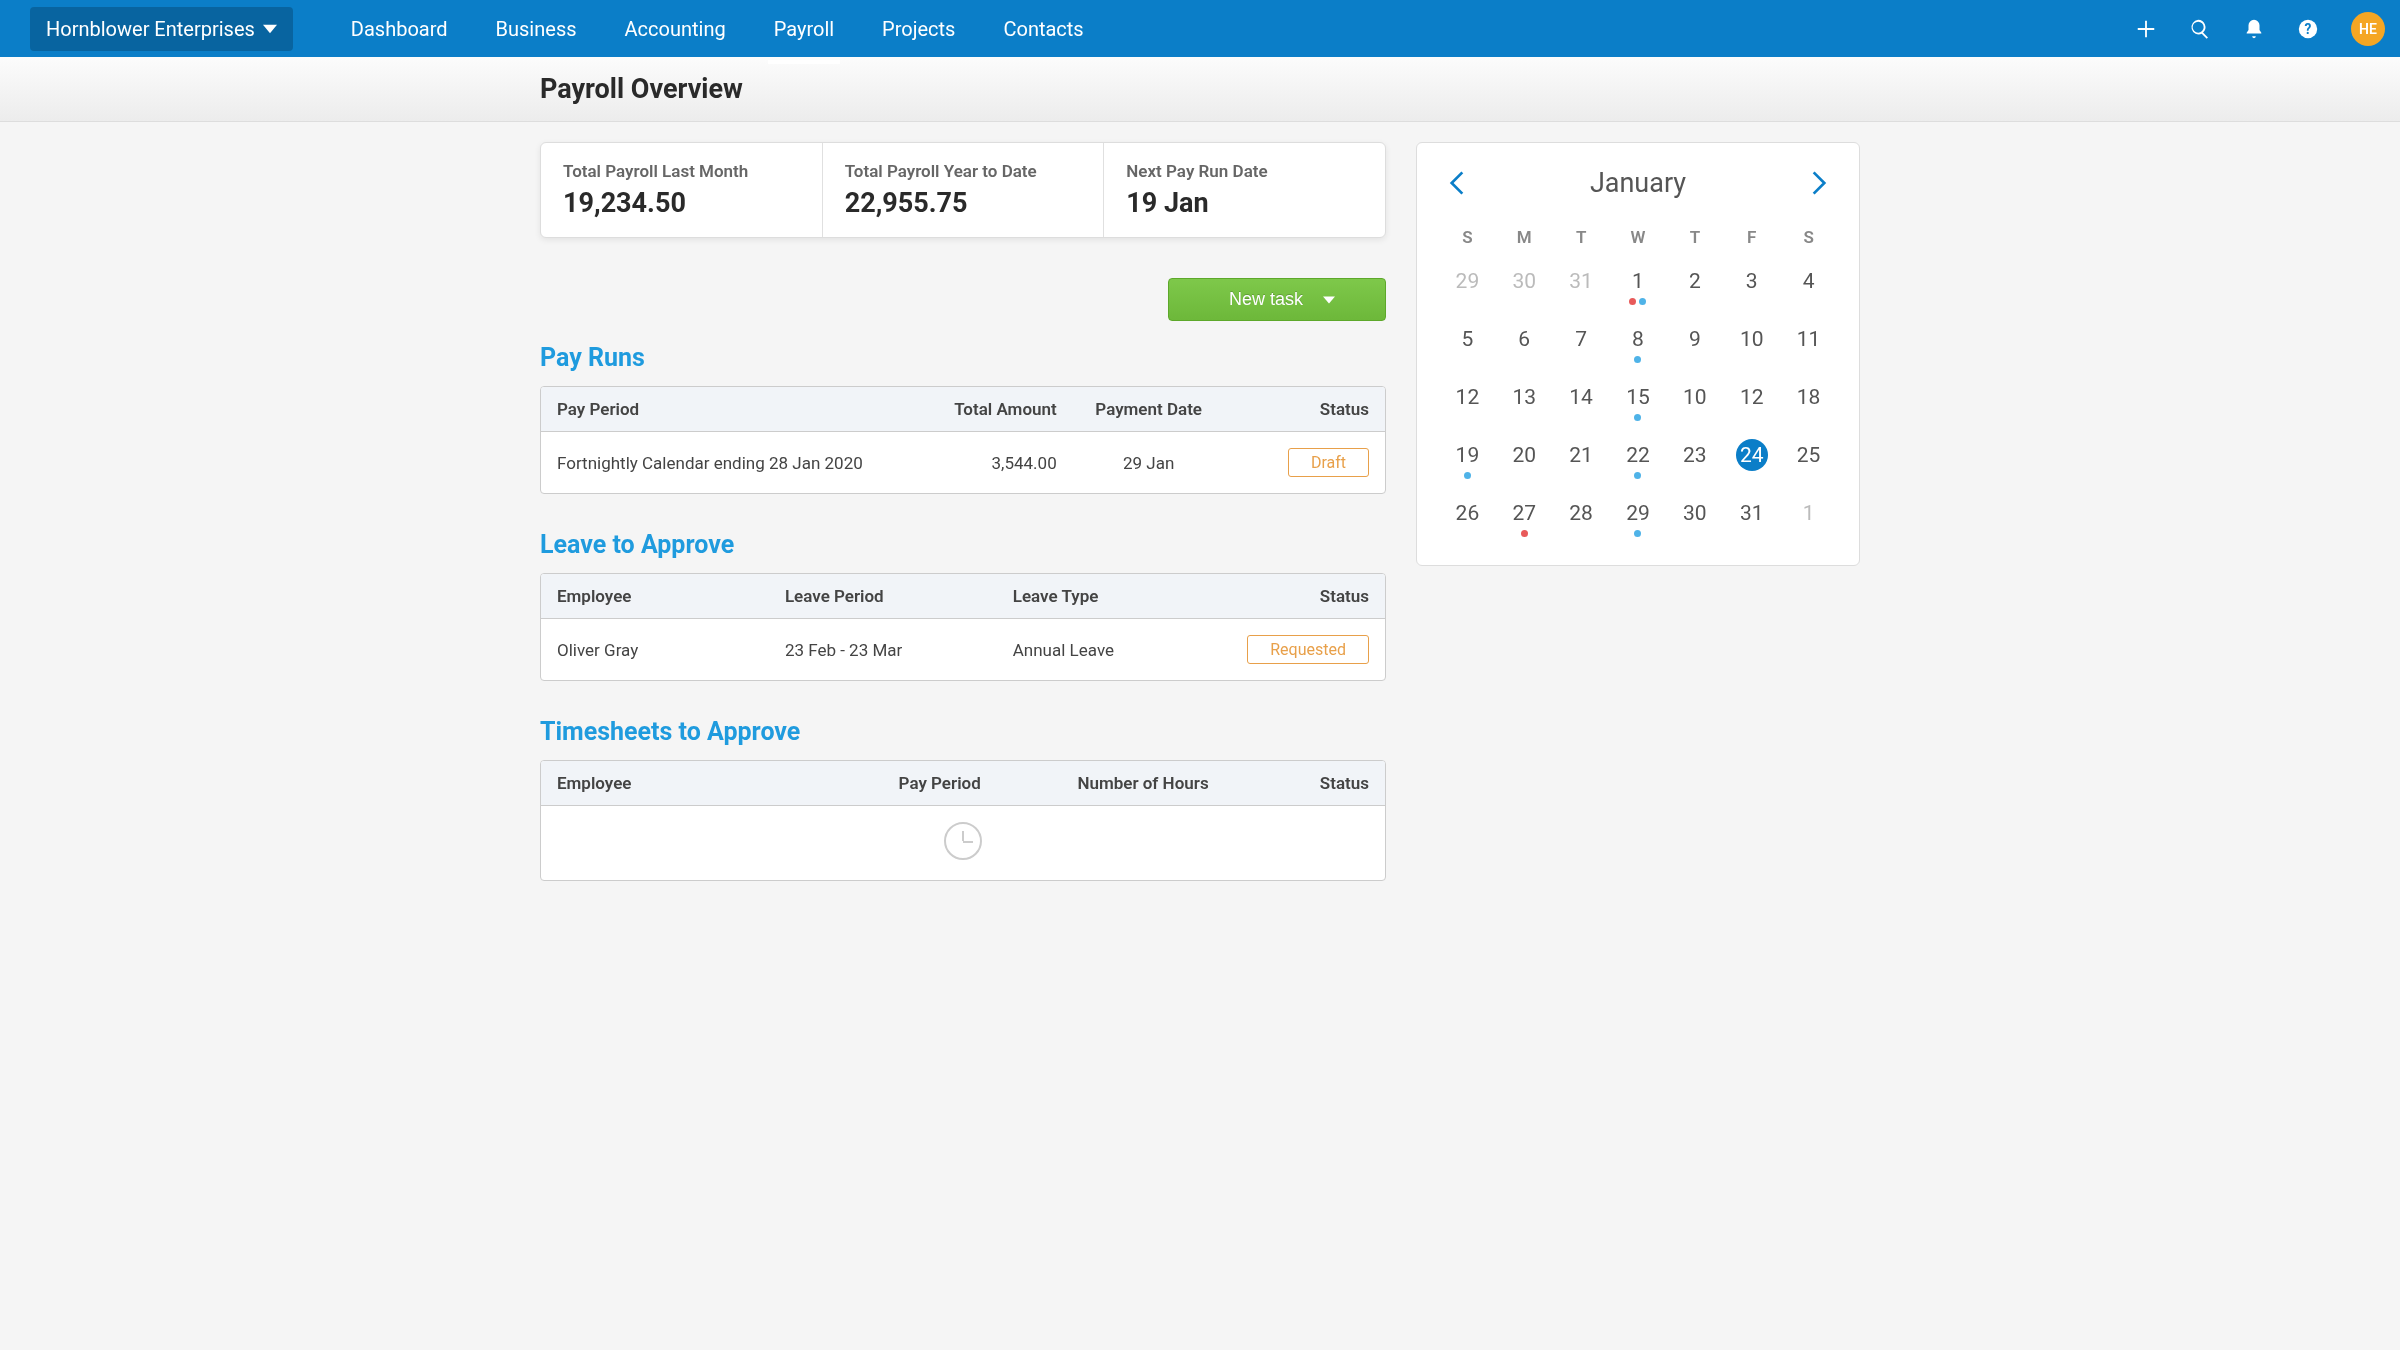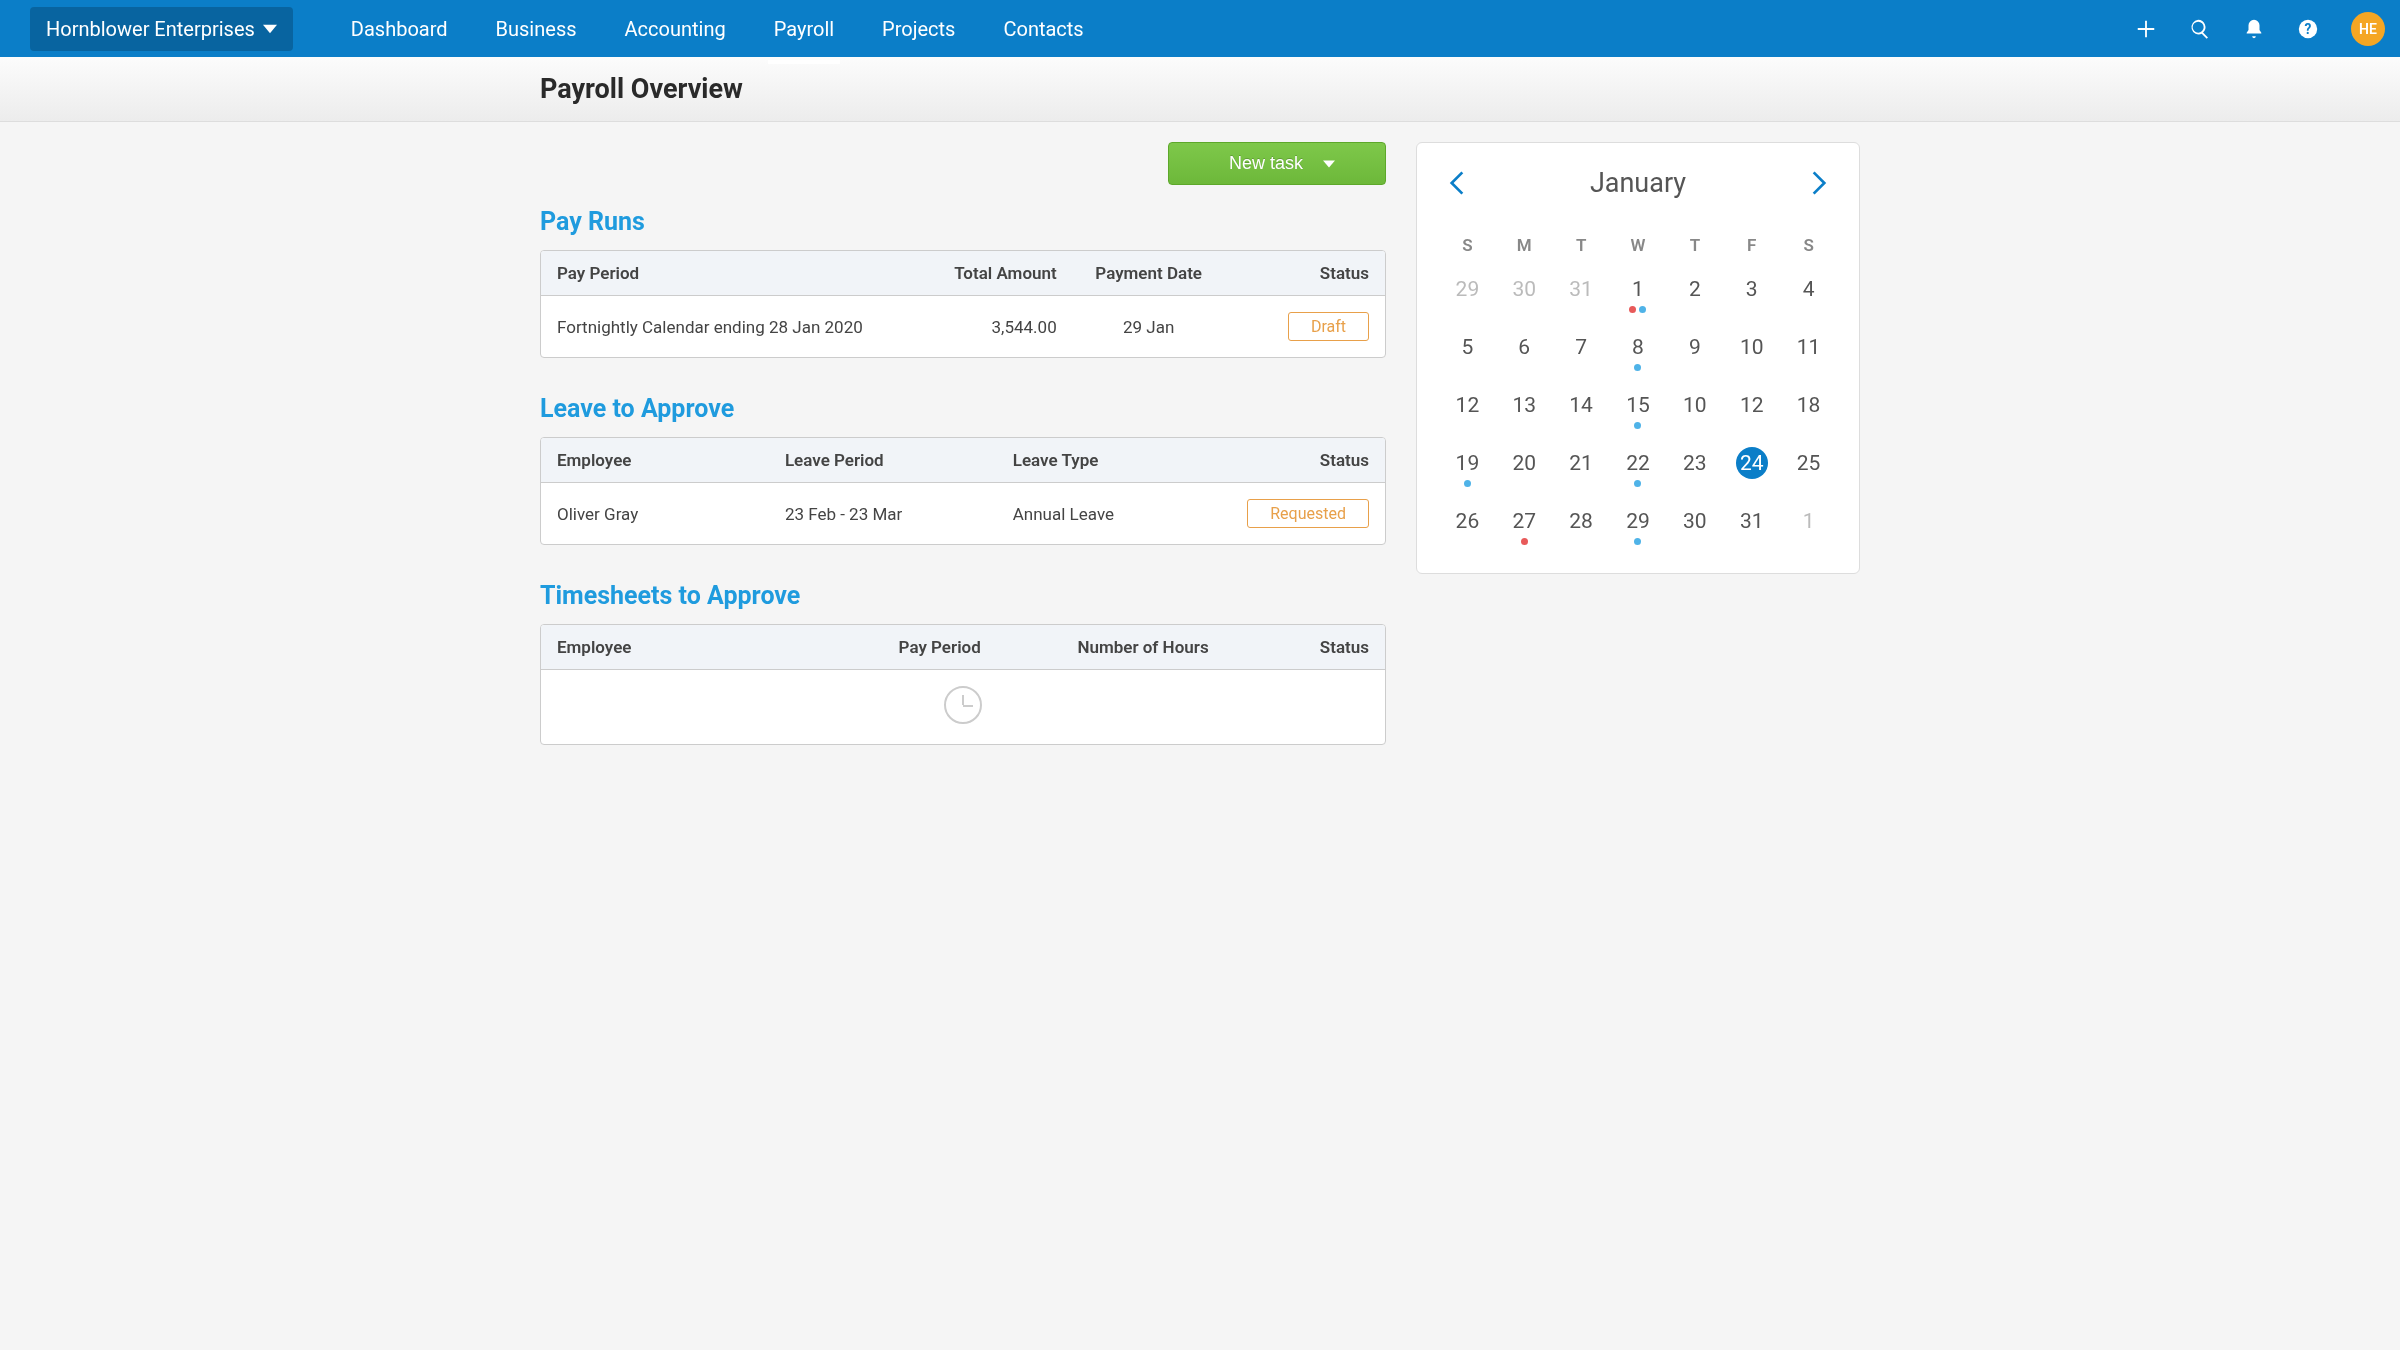--- a/index.html
+++ b/index.html
@@ -50,21 +50,21 @@
     .data-table tbody td.right { text-align: right; }
     .data-table tbody td.center { text-align: center; }
     .status-pill { display: inline-block; border: 1px solid #e8a04a; color: #e8a04a; padding: 4px 22px; border-radius: 3px; font-size: 16px; background: #fff; }
     .empty-row td { text-align: center; padding: 28px 0 10px; }
     .clock-placeholder { width: 38px; height: 38px; border: 2px solid #ccc; border-radius: 50%; display: inline-flex; align-items: center; justify-content: center; position: relative; }
     .clock-placeholder::before { content: ''; position: absolute; width: 2px; height: 10px; background: #ccc; top: 7px; left: 50%; transform: translateX(-50%); }
     .clock-placeholder::after { content: ''; position: absolute; width: 10px; height: 2px; background: #ccc; top: 50%; left: 50%; }
     
     
     .calendar { width: 444px; border: 1px solid #ddd; border-radius: 6px; padding: 24px 22px 28px; background: #fff; }
-    .cal-header { display: flex; align-items: center; justify-content: space-between; margin-bottom: 36px; padding: 0 6px; }
+    .cal-header { display: flex; align-items: center; justify-content: space-between; margin-bottom: 28px; padding: 0 6px; }
     .cal-nav { width: 24px; height: 24px; cursor: pointer; display: flex; align-items: center; justify-content: center; }
     .cal-nav svg { width: 16px; height: 28px; stroke: #0b7ec8; stroke-width: 2; fill: none; }
     .cal-month { font-size: 27px; color: #555; }
     .cal-grid { display: grid; grid-template-columns: repeat(7, 1fr); text-align: center; row-gap: 18px; }
     .cal-dow { color: #888; font-size: 17px; font-weight: 600; }
     .cal-day { font-size: 21px; color: #555; position: relative; height: 40px; display: flex; flex-direction: column; align-items: center; justify-content: flex-start; cursor: pointer; }
     .cal-day.muted { color: #bbb; }
     .cal-day .num { display: inline-flex; align-items: center; justify-content: center; width: 32px; height: 32px; border-radius: 50%; }
     .cal-day.selected .num { background: #0b7ec8; color: #fff; }
     .dots { display: flex; gap: 3px; margin-top: 2px; }
@@ -118,20 +118,34 @@
   </div>
 </div>
 
 <div class="subheader">
   <h1>Payroll Overview</h1>
 </div>
 
 <div class="content">
   <div class="left-col">
 
+    <div class="stat-cards">
+      <div class="stat-card">
+        <div class="stat-label">Total Payroll Last Month</div>
+        <div class="stat-value">19,234.50</div>
+      </div>
+      <div class="stat-card">
+        <div class="stat-label">Total Payroll Year to Date</div>
+        <div class="stat-value">22,955.75</div>
+      </div>
+      <div class="stat-card">
+        <div class="stat-label">Next Pay Run Date</div>
+        <div class="stat-value">19 Jan</div>
+      </div>
+    </div>
 
     <div class="actions-row">
       <button class="new-task-btn">
         <span>New task</span>
         <svg viewBox="0 0 10 6">
             <path d="M0 0 L5 6 L10 0 Z"></path>
           </svg>
       </button>
     </div>
 

